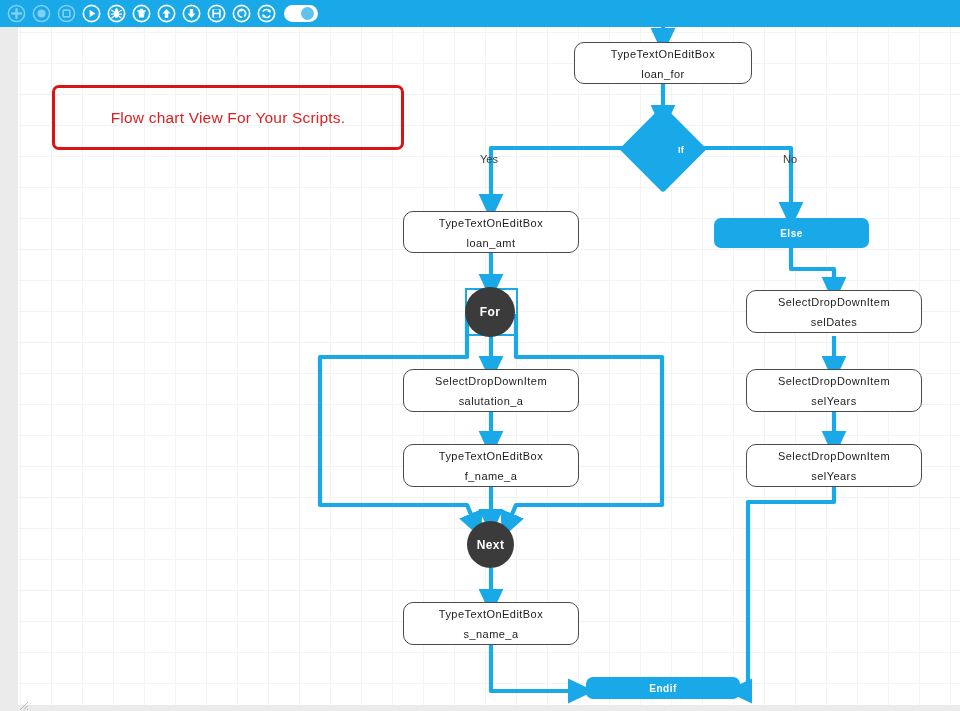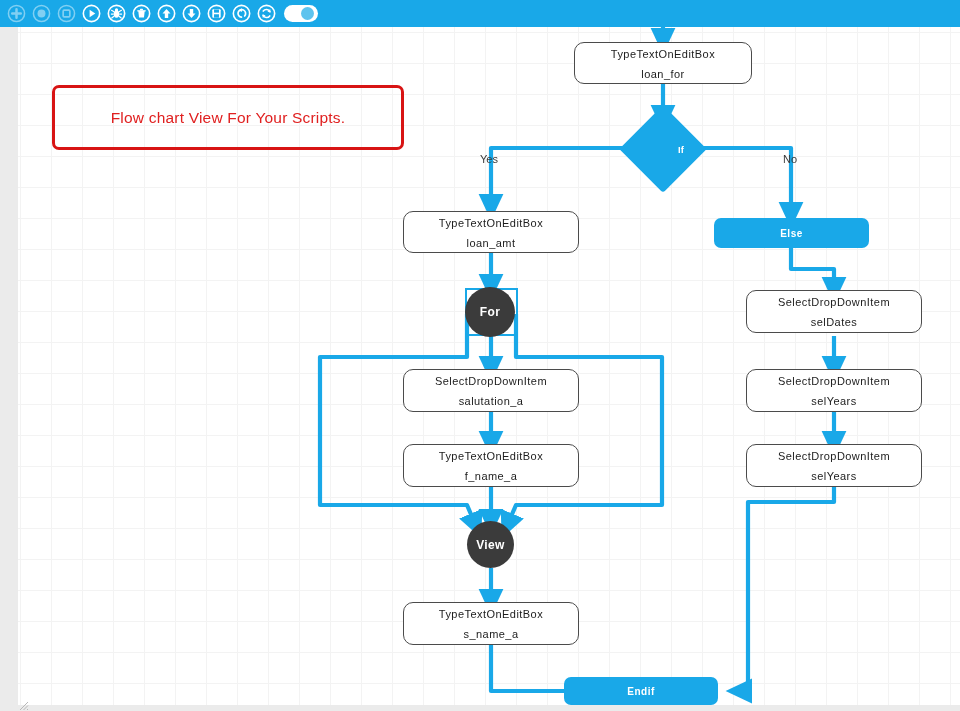--- a/index.html
+++ b/index.html
@@ -345,21 +345,21 @@
     <div class="title">SelectDropDownItem</div>
     <div class="sub">salutation_a</div>
   </div>
 
   <div class="node" style="left:403px; top:444px; width:176px; height:43px;">
     <div class="title">TypeTextOnEditBox</div>
     <div class="sub">f_name_a</div>
   </div>
 
   <div class="circle-node" style="left:467px; top:521px; width:47px; height:47px;">
-    <span>View</span>
+    <span>Next</span>
   </div>
 
   <div class="node" style="left:403px; top:602px; width:176px; height:43px;">
     <div class="title">TypeTextOnEditBox</div>
     <div class="sub">s_name_a</div>
   </div>
 
   <div class="bluebox" style="left:714px; top:218px; width:155px; height:30px;">
     <span>Else</span>
   </div>
@@ -372,21 +372,21 @@
   <div class="node" style="left:746px; top:369px; width:176px; height:43px;">
     <div class="title">SelectDropDownItem</div>
     <div class="sub">selYears</div>
   </div>
 
   <div class="node" style="left:746px; top:444px; width:176px; height:43px;">
     <div class="title">SelectDropDownItem</div>
     <div class="sub">selYears</div>
   </div>
 
-  <div class="bluebox" style="left:564px; top:677px; width:154px; height:28px;">
+  <div class="bluebox" style="left:586px; top:677px; width:154px; height:22px;">
     <span>Endif</span>
   </div>
 
   <div id="statusbar"></div>
   <div id="resize-handle">
     <svg width="10" height="10" viewBox="0 0 10 10">
       <path d="M9 1 L1 9 M9 4.5 L4.5 9 M9 8 L8 9" stroke="#b8b8b8" stroke-width="1"></path>
     </svg>
   </div>
 

